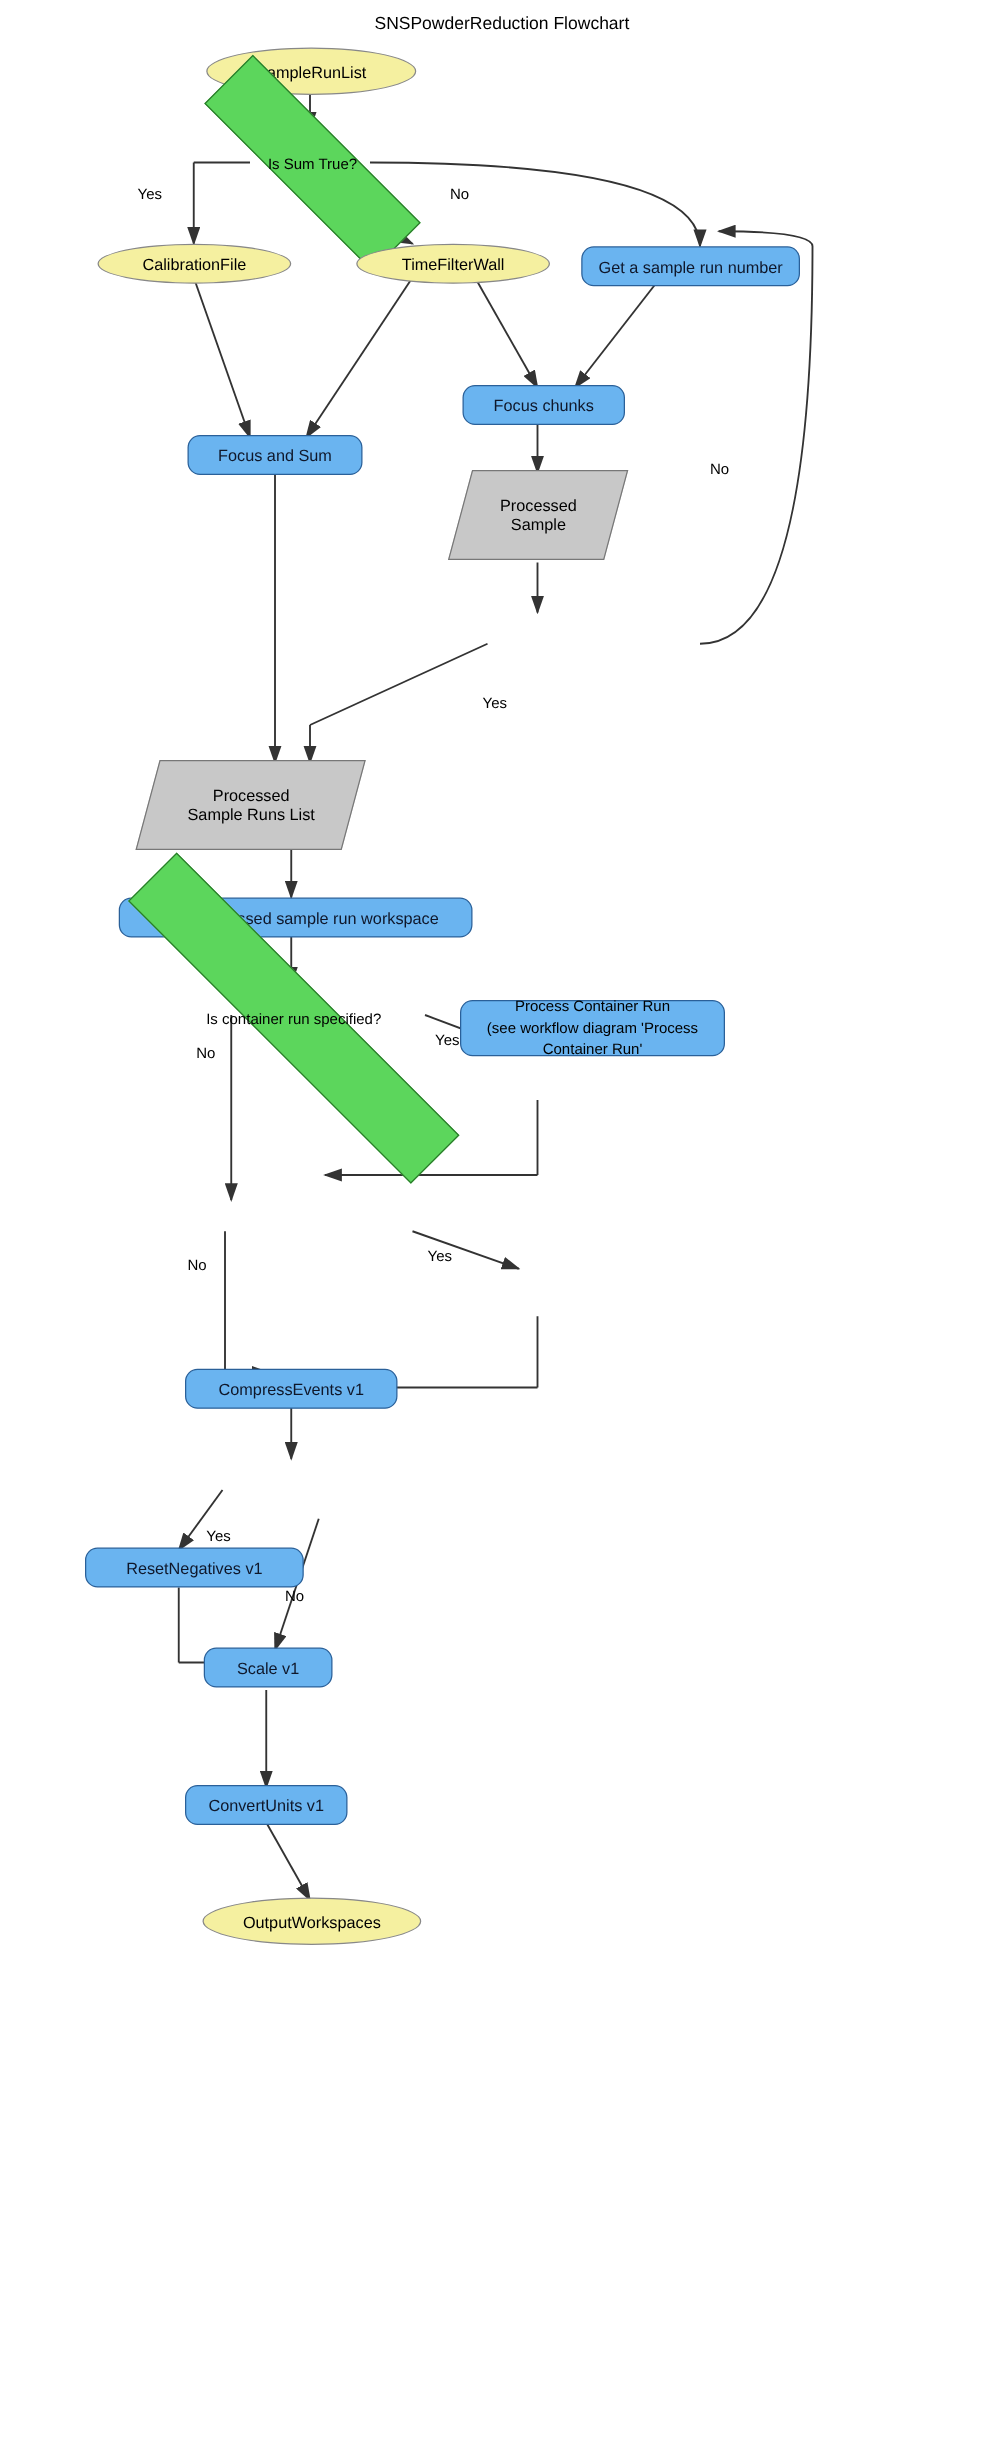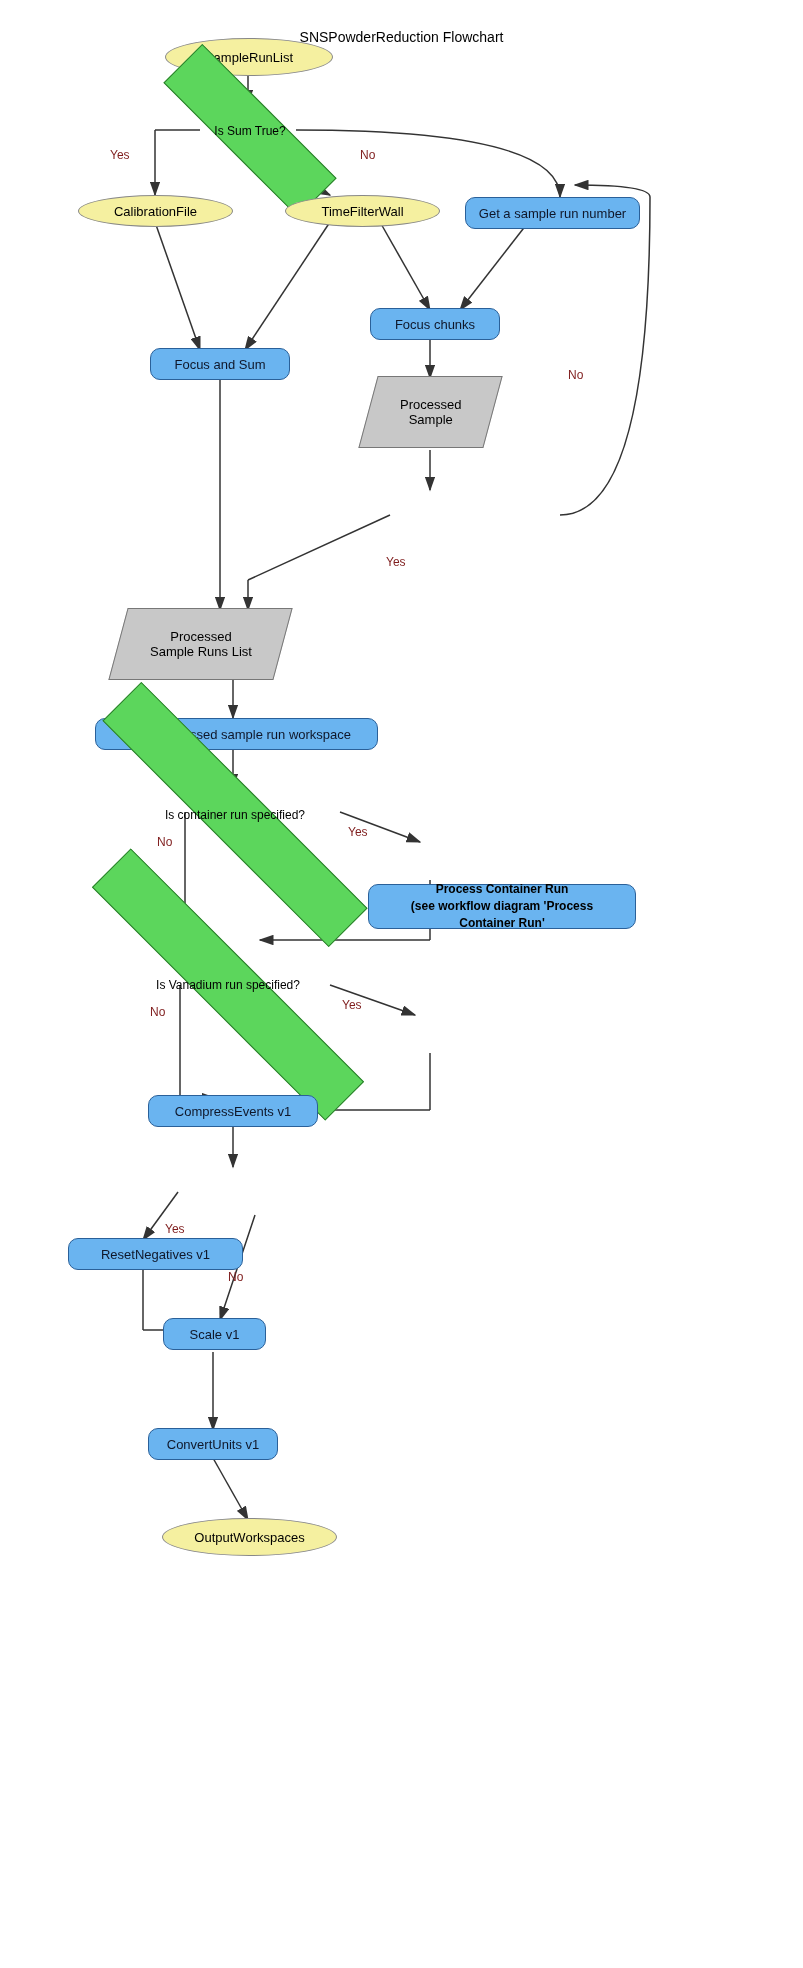--- a/index.html
+++ b/index.html
@@ -7,21 +7,21 @@
       background: #fff;
       font-family: Arial, sans-serif;
       font-size: 13px;
       display: flex;
       justify-content: center;
     }
     .flowchart-container {
       width: 803px;
       min-height: 1968px;
       position: relative;
-      padding: 21px 0;
+      padding: 2px 0;
     }
     .title {
       text-align: center;
       font-size: 14px;
       font-weight: normal;
       margin-bottom: 10px;
       padding-top: 8px;
     }
     svg {
       position: absolute;
@@ -91,21 +91,21 @@
       background: #6ab4f0;
       border: 1.5px solid #2a6099;
       border-radius: 10px;
       color: #000;
       padding: 8px 14px;
       line-height: 1.4;
     }
     .label-overlay {
       position: absolute;
       font-size: 12px;
-      color: #7f1d1d;
+      color: #000000;
       background: transparent;
       pointer-events: none;
     }
   </style>
 </head>
 <body>
 
 <div class="flowchart-container">
   <div class="title">SNSPowderReduction Flowchart</div>
 
@@ -222,29 +222,25 @@
 
   <div class="node rounded-rect" style="left:95px; top:718px; width:283px; height:32px;">
     <span>Get a processed sample run workspace</span>
   </div>
 
   <div class="node diamond-wrap" style="left:75px; top:787px; width:320px; height:55px;">
     <div class="diamond-inner"></div>
     <span class="diamond-label">Is container run specified?</span>
   </div>
 
-  <div class="node wide-blue" style="left:368px; top:884px; width:268px; height:45px;font-weight:bold;">
+  <div class="node wide-blue" style="left:368px; top:800px; width:212px; height:45px;">
     <span style="white-space:pre-line; font-size:12px;">Process Container Run
 (see workflow diagram 'Process Container Run'</span>
   </div>
 
-  <div class="node diamond-wrap" style="left:63px; top:957px; width:330px; height:55px;">
-    <div class="diamond-inner"></div>
-    <span class="diamond-label">Is Vanadium run specified?</span>
-  </div>
 
 
   <div class="node rounded-rect" style="left:148px; top:1095px; width:170px; height:32px;">
     <span>CompressEvents v1</span>
   </div>
 
 
   <div class="node rounded-rect" style="left:68px; top:1238px; width:175px; height:32px;">
     <span>ResetNegatives v1</span>
   </div>

